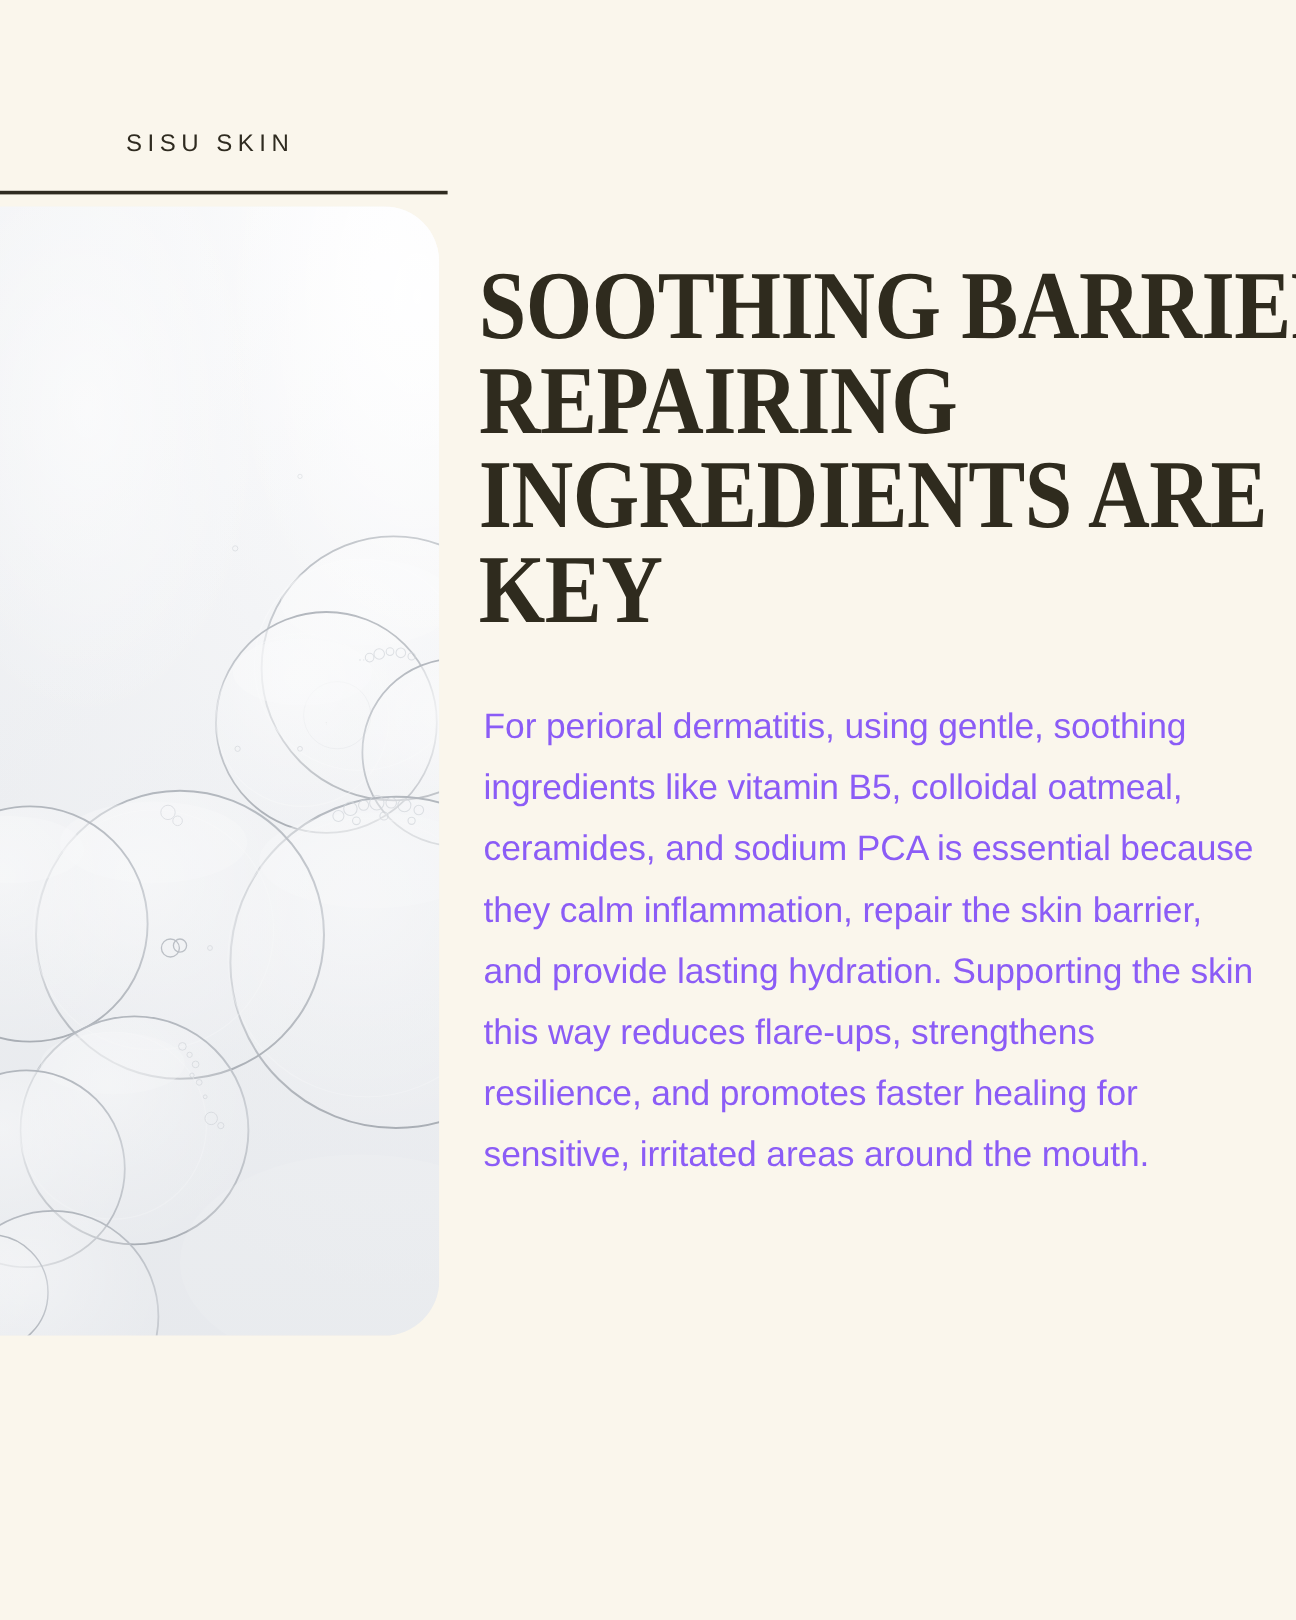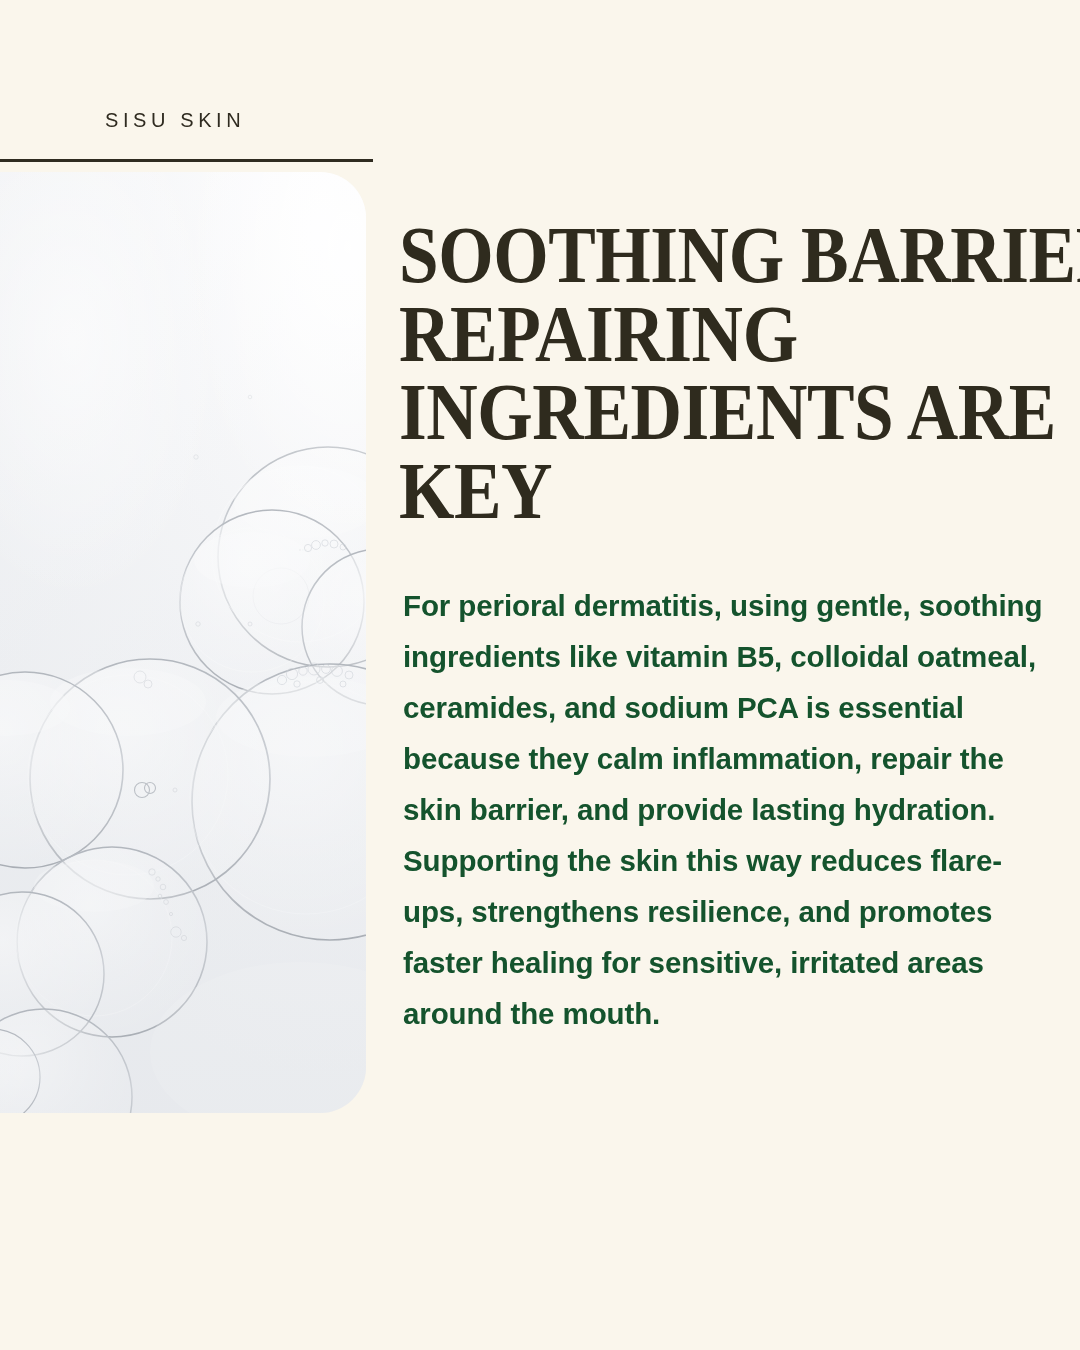--- a/index.html
+++ b/index.html
@@ -99,24 +99,24 @@
   }
   .headline .hl-line { display: block; white-space: nowrap; }
 
   .body-copy {
     position: absolute;
     left: 403px;
     top: 580px;
     width: 645px;
     font-family: "Liberation Sans", sans-serif;
     font-size: 29.5px;
-    font-weight: 700;
+    font-weight: 400;
     line-height: 51px;
     letter-spacing: -0.1px;
-    color: #14532d;
+    color: #8b5cf6;
   }
 </style>
 </head>
 <body>
 
 <div class="poster">
 
   <div class="brand-wordmark">SISU SKIN</div>
 
   <div class="brand-rule"></div>

